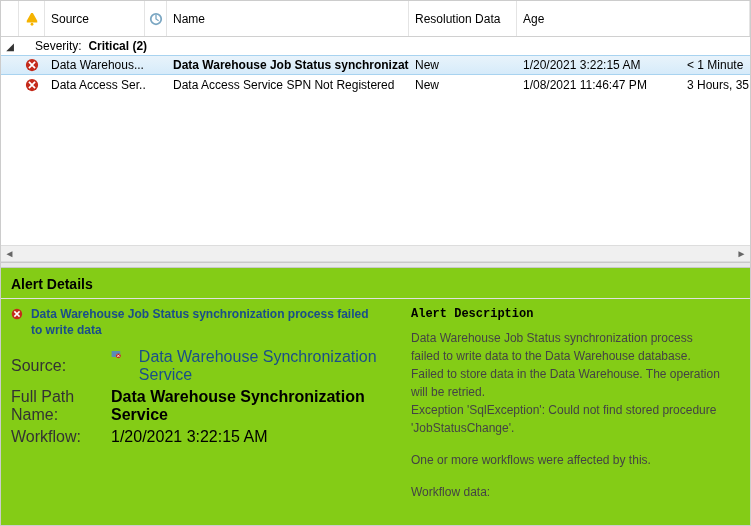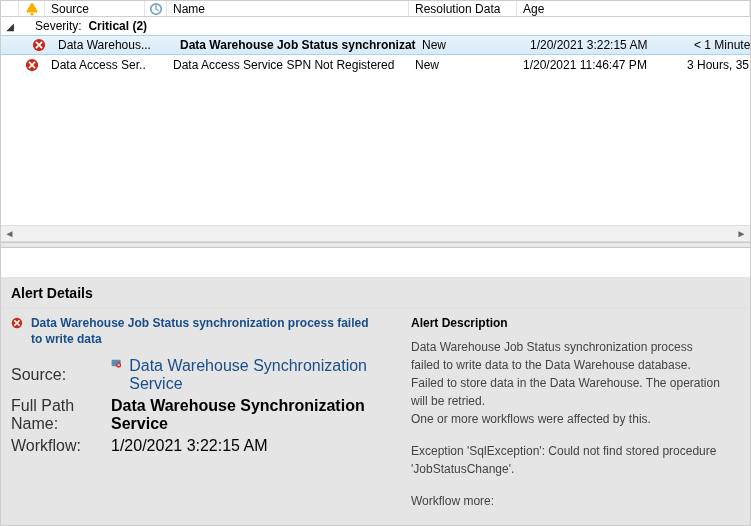--- a/index.html
+++ b/index.html
@@ -10,21 +10,21 @@
     color: #000;
     background: #fff;
     width: 751px; height: 526px;
     overflow: hidden;
   }
   .root { display: flex; flex-direction: column; width: 751px; height: 526px; border:1px solid #ccc;}
   
   .header {
     display: flex;
     align-items: stretch;
-    height: 16px;
+    height: 36px;
     border-bottom: 1px solid #d0d0d0;
     background: #fff;
     font-size: 12px;
   }
   .header-cell {
     display: flex; align-items: center;
     padding: 0 6px;
     border-right: 1px solid #e4e4e4;
     color: #000;
     position: relative;
@@ -62,21 +62,20 @@
 
   .data-row {
     display:flex; align-items:center;
     height: 20px;
     font-size: 12px;
   }
   .data-row.selected {
     background: linear-gradient(#e8f3fb, #d6ebfa);
     border-top:1px solid #a8d3f0;
     border-bottom:1px solid #a8d3f0;
-    padding-left:7px;
   }
   .cell { display:flex; align-items:center; padding:0 6px; overflow:hidden; white-space:nowrap; text-overflow:ellipsis;}
   .cell.col-expand, .cell.col-icon, .cell.col-nameicon { padding:0 2px; justify-content:center;}
   .data-row.selected .cell.col-name { font-weight:600; }
 
   
   .hscroll {
     height: 17px;
     background: #f0f0f0;
     border-top:1px solid #ddd;
@@ -95,24 +94,23 @@
   .splitter {
     height:6px;
     background:#e9e9e9;
     border-top:1px solid #c9c9c9;
     border-bottom:1px solid #c9c9c9;
   }
 
   
   .details {
     flex:1;
-    background:#e5e5e5;
+    background:#84cc16;
     overflow:hidden;
     padding: 0;
-    margin-top: 29px;
   }
   .details-title {
     font-size:14px;
     font-weight:600;
     padding:8px 10px 6px 10px;
     color:#000;
   }
   .details hr {
     border:none; border-top:1px solid #e0e0e0; margin:0 0 8px 0;
   }
@@ -125,24 +123,24 @@
   .details-right { flex:1; }
   .alert-title-row { display:flex; align-items:flex-start; gap:8px; margin-bottom:10px;}
   .alert-title {
     color:#1a4e8a;
     font-weight:700;
     font-size:12px;
     line-height:1.3;
   }
   .prop-row { display:flex; margin:4px 0; font-size:16px; align-items:center;}
   .prop-label { width:100px; color:#333;}
-  .prop-val { flex:1; color:#000; display:flex; gap:8px; align-items:flex-start;}
+  .prop-val { flex:1; color:#000; display:flex; gap:18px; align-items:flex-start;}
   .prop-val a { color:#1a4e8a; text-decoration:none;}
   .prop-val.bold { font-weight:700; }
-  .section-head { font-weight:700; margin-bottom:8px; font-size:12px;}
+  .section-head { font-weight:700; margin-bottom:8px; font-size:12px;font-family:Liberation Mono, monospace;}
   .desc-body { font-size:12px; color:#444; line-height:1.5; }
   .desc-body p { margin:0 0 14px 0; }
 
   
   svg.icon { width:14px; height:14px; display:block;}
   svg.icon-sm { width:12px; height:12px; }
   .empty-icon { width:14px; height:14px;}
 
 </style>
 </head>
@@ -203,21 +201,21 @@
             <circle cx="8" cy="8" r="7" fill="#c42b1c"></circle>
             <path d="M4.5 4.5l7 7M11.5 4.5l-7 7" stroke="#fff" stroke-width="2"></path>
           </svg>
     </div>
     <div class="cell col-source">Data Access Ser...</div>
     <div class="cell col-nameicon">
           <div class="empty-icon"></div>
         </div>
     <div class="cell col-name">Data Access Service SPN Not Registered</div>
     <div class="cell col-res">New</div>
-    <div class="cell col-created">1/20/2021 11:46:47 PM</div>
+    <div class="cell col-created">1/08/2021 11:46:47 PM</div>
     <div class="cell col-age">3 Hours, 35 Mi...</div>
   </div>
 </div>
 
 <div class="hscroll">
   <div class="arrow">◄</div>
   <div class="track"></div>
   <div class="arrow">►</div>
 </div>
 
@@ -252,21 +250,21 @@
       </div>
       <div class="prop-row">
         <div class="prop-label">Workflow:</div>
         <div class="prop-val">1/20/2021 3:22:15 AM</div>
       </div>
     </div>
     <div class="details-right">
       <div class="section-head">Alert Description</div>
       <div class="desc-body">
         <p style="margin-bottom:0">Data Warehouse Job Status synchronization process failed to write data to the Data Warehouse database. Failed to store data in the Data Warehouse. The operation will be retried.</p>
+        <p>Exception 'SqlException': Could not find stored procedure 'JobStatusChange'.</p>
         <p>One or more workflows were affected by this.</p>
-        <p>Exception 'SqlException': Could not find stored procedure 'JobStatusChange'.</p>
-        <p>Workflow more:</p>
+        <p>Workflow data:</p>
       </div>
     </div>
   </div>
 </div>
 
 </div>
 
 </body></html>

